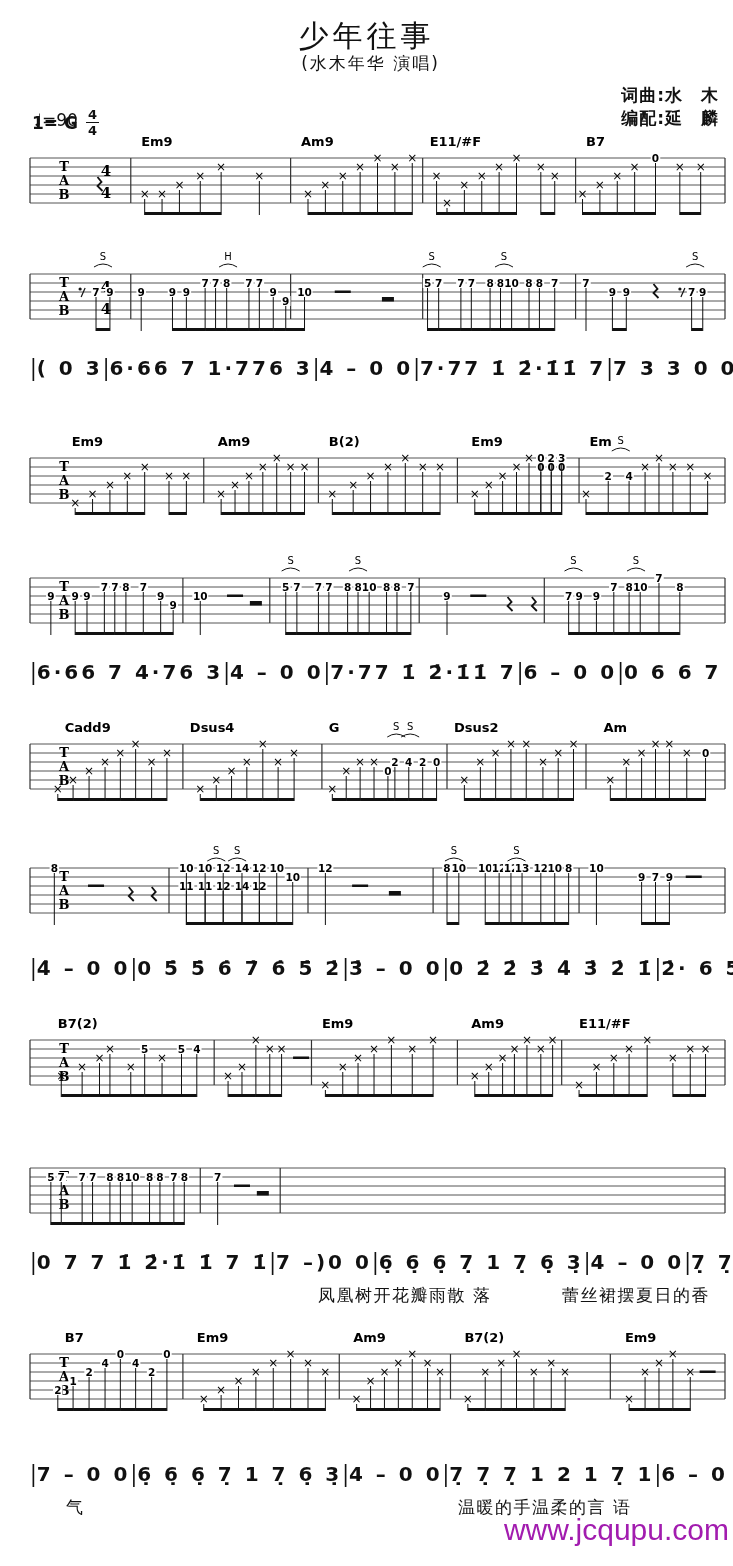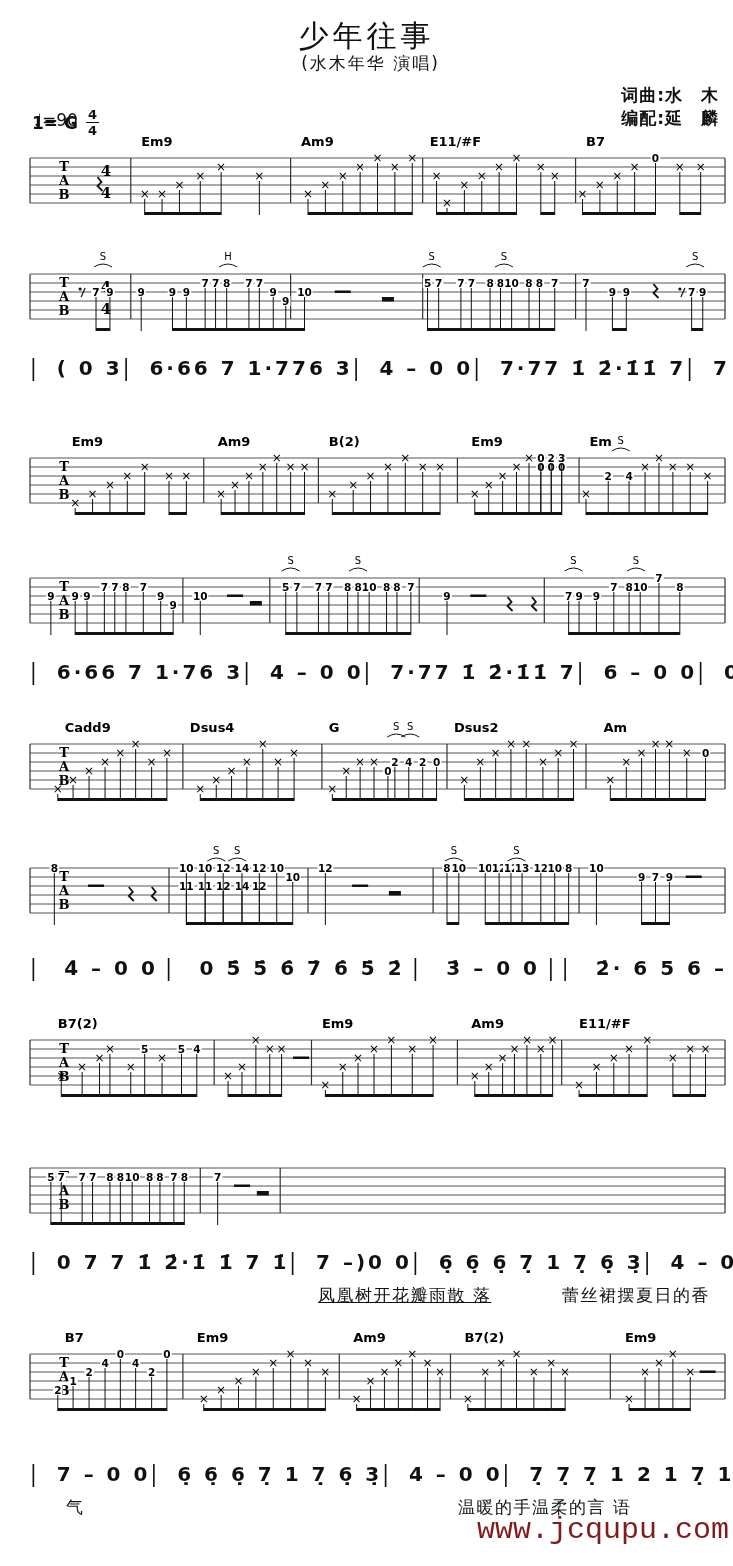--- a/index.html
+++ b/index.html
@@ -14,25 +14,25 @@
   .frac{display:inline-flex;flex-direction:column;line-height:1;font-size:13px;
         font-weight:bold;margin-left:8px;text-align:center;}
   .frac span:first-child{border-bottom:1.5px solid #111;padding:0 2px 1px;}
   .frac span:last-child{padding:1px 2px 0;}
   .tempo{position:absolute;top:110px;left:34px;font-size:17px;}
   .credits{position:absolute;top:84px;right:14px;text-align:left;font-size:17px;
            font-weight:bold;line-height:1.35;letter-spacing:1px;}
   .jianpu-line{position:absolute;left:30px;width:697px;display:flex;
                justify-content:space-between;align-items:baseline;
                font-size:20px;font-weight:bold;white-space:nowrap;}
-  .jm{letter-spacing:3px;margin-left:20px;}
+  .jm{letter-spacing:3px;}
   .jbar{font-weight:normal;transform:scaleY(1.15);}
   .lyric{position:absolute;font-size:17px;letter-spacing:1.5px;font-weight:500;}
-  .watermark{position:absolute;top:1513px;right:4px;font-size:30px;color:#7f1d1d;
-             font-family:Liberation Mono, monospace;letter-spacing:0;}
+  .watermark{position:absolute;top:1513px;right:4px;font-size:30px;color:#a21caf;
+             font-family:Liberation Sans, sans-serif;letter-spacing:0;}
   svg.staff{position:absolute;left:28px;overflow:visible;}
 </style>
 </head>
 <body>
 
 <div class="page">
   <div class="title">少年往事</div>
   <div class="subtitle">(水木年华 演唱)</div>
   <div class="keyblock">
     <span>1= G</span>
@@ -1182,38 +1182,39 @@
         <span class="jm">6·66 7 1·776 3</span>
         <span class="jbar">|</span>
         <span class="jm">4 – 0 0</span>
         <span class="jbar">|</span>
         <span class="jm">7·77 1̇ 2̇·1̇1̇ 7</span>
         <span class="jbar">|</span>
         <span class="jm">7 3 3 0 0 3</span>
       </div>
       <div class="jianpu-line" style="top: 660px;">
         <span class="jbar">|</span>
-        <span class="jm">6·66 7 1·76 3</span>
+        <span class="jm">6·66 7 4·76 3</span>
         <span class="jbar">|</span>
         <span class="jm">4 – 0 0</span>
         <span class="jbar">|</span>
         <span class="jm">7·77 1̇ 2̇·1̇1̇ 7</span>
         <span class="jbar">|</span>
         <span class="jm">6 – 0 0</span>
         <span class="jbar">|</span>
         <span class="jm">0 6 6 7 1̇ 2̇ 3̇ 1̇</span>
       </div>
       <div class="jianpu-line" style="top: 956px;">
         <span class="jbar">|</span>
         <span class="jm">4̇ – 0 0</span>
         <span class="jbar">|</span>
         <span class="jm">0 5̇ 5̇ 6̇ 7̇ 6̇ 5̇ 2̇</span>
         <span class="jbar">|</span>
         <span class="jm">3̇ – 0 0</span>
         <span class="jbar">|</span>
+        <span class="jm">0 2̇ 2̇ 3̇ 4̇ 3̇ 2̇ 1̇</span>
         <span class="jbar">|</span>
         <span class="jm">2̇· 6 5 6 –</span>
       </div>
       <div class="jianpu-line" style="top: 1250px;">
         <span class="jbar">|</span>
         <span class="jm">0 7 7 1̇ 2̇·1̇ 1̇ 7 1̇</span>
         <span class="jbar">|</span>
         <span class="jm">7 –)0 0</span>
         <span class="jbar">|</span>
         <span class="jm">6̣ 6̣ 6̣ 7̣ 1 7̣ 6̣ 3̣</span>
@@ -1229,20 +1230,20 @@
         <span class="jm">6̣ 6̣ 6̣ 7̣ 1 7̣ 6̣ 3̣</span>
         <span class="jbar">|</span>
         <span class="jm">4 – 0 0</span>
         <span class="jbar">|</span>
         <span class="jm">7̣ 7̣ 7̣ 1 2 1 7̣ 1</span>
         <span class="jbar">|</span>
         <span class="jm">6 – 0 0</span>
       </div>
     </div>
   <div id="lyricsbox">
-      <span class="lyric" style="top: 1284px; left: 318px; text-decoration: underline;">凤凰树开花瓣雨散 落</span>
+      <span class="lyric" style="top: 1284px; left: 318px;">凤凰树开花瓣雨散 落</span>
       <span class="lyric" style="top: 1284px; left: 562px;">蕾丝裙摆夏日的香</span>
       <span class="lyric" style="top: 1496px; left: 66px;">气</span>
       <span class="lyric" style="top: 1564px; left: 196px;">你的笑容头发的气 息</span>
       <span class="lyric" style="top: 1496px; left: 458px;">温暖的手温柔的言 语</span>
     </div>
   <div class="watermark">www.jcqupu.com</div>
 </div>
 
 </body></html>

